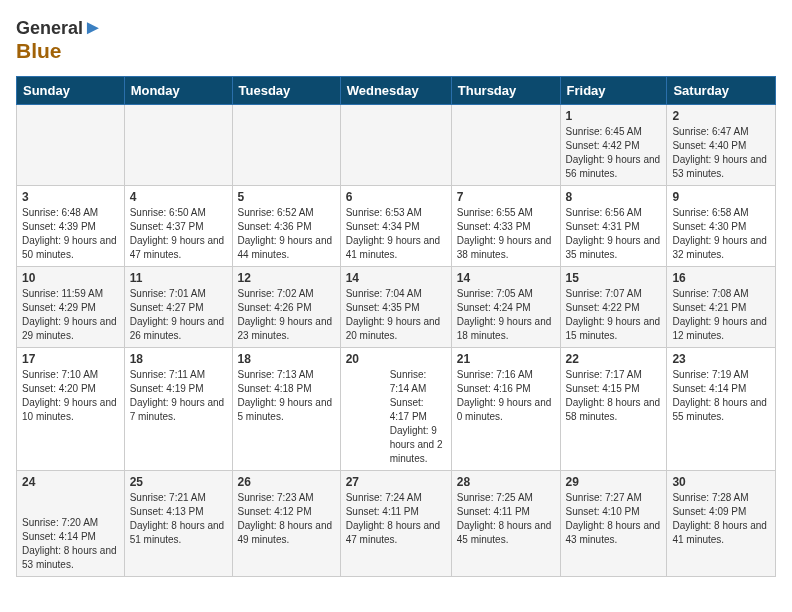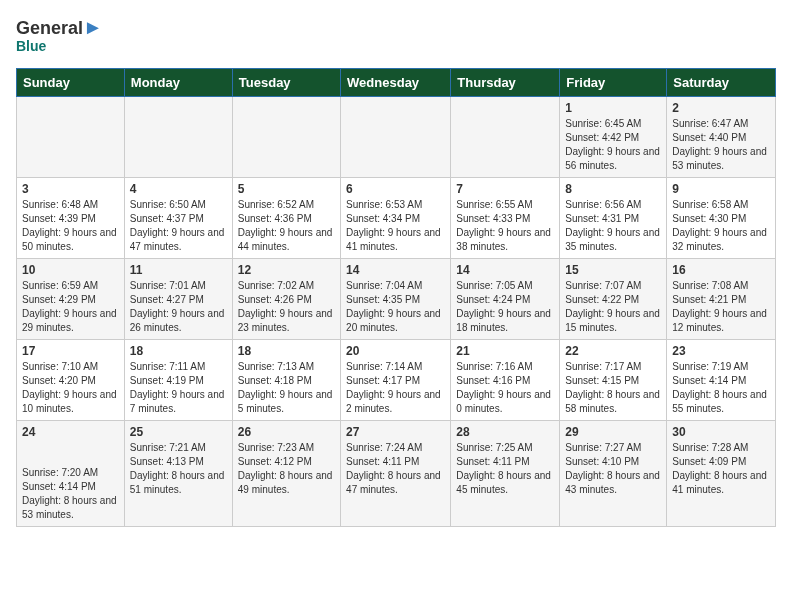--- a/index.html
+++ b/index.html
@@ -31,21 +31,21 @@
     }
     .calendar-subtitle {
       font-size: 14px;
       color: #555;
     }
     table {
       width: 100%;
       border-collapse: collapse;
     }
     thead tr th {
-      background-color: #14532d;
+      background-color: #0c4a6e;
       color: #fff;
       text-align: left;
       padding: 6px 6px;
       font-size: 13px;
       font-weight: bold;
       border: 1px solid #2a6fab;
     }
     tbody tr td {
       vertical-align: top;
       border: 1px solid #ccc;
@@ -83,21 +83,21 @@
 <body>
 
 <div class="top-section">
   <div class="header-logo">
     <div>
       <div style="display:flex;align-items:center;">
         <div>
           <div style="font-size:18px;font-weight:bold;color:#333;line-height:1.1;">
             <span style="color:#333;">General</span><span style="color:#3a7fc1;font-size:20px;">►</span>
           </div>
-          <div style="font-size:14px;font-weight:bold;color:#0f766e;line-height:1.1;">Blue</div>
+          <div style="font-size:21px;font-weight:bold;color:#a16207;line-height:1.1;">Blue</div>
         </div>
       </div>
     </div>
   </div>
   <div class="title-block">
     <div class="calendar-title"></div>
     <div class="calendar-subtitle"></div>
   </div>
 </div>
 
@@ -173,21 +173,21 @@
         <td>
           <span class="day-number">9</span>
           <div class="day-info" style="white-space: pre-line;">Sunrise: 6:58 AM
 Sunset: 4:30 PM
 Daylight: 9 hours and 32 minutes.</div>
         </td>
       </tr>
       <tr>
         <td>
           <span class="day-number">10</span>
-          <div class="day-info" style="white-space: pre-line;">Sunrise: 6:59 AM
+          <div class="day-info" style="white-space: pre-line;">Sunrise: 11:59 AM
 Sunset: 4:29 PM
 Daylight: 9 hours and 29 minutes.</div>
         </td>
         <td>
           <span class="day-number">11</span>
           <div class="day-info" style="white-space: pre-line;">Sunrise: 7:01 AM
 Sunset: 4:27 PM
 Daylight: 9 hours and 26 minutes.</div>
         </td>
         <td>
@@ -235,21 +235,21 @@
 Daylight: 9 hours and 7 minutes.</div>
         </td>
         <td>
           <span class="day-number">18</span>
           <div class="day-info" style="white-space: pre-line;">Sunrise: 7:13 AM
 Sunset: 4:18 PM
 Daylight: 9 hours and 5 minutes.</div>
         </td>
         <td>
           <span class="day-number">20</span>
-          <div class="day-info" style="white-space: pre-line;">Sunrise: 7:14 AM
+          <div class="day-info" style="white-space: pre-line; margin-left: 44px;">Sunrise: 7:14 AM
 Sunset: 4:17 PM
 Daylight: 9 hours and 2 minutes.</div>
         </td>
         <td>
           <span class="day-number">21</span>
           <div class="day-info" style="white-space: pre-line;">Sunrise: 7:16 AM
 Sunset: 4:16 PM
 Daylight: 9 hours and 0 minutes.</div>
         </td>
         <td>

